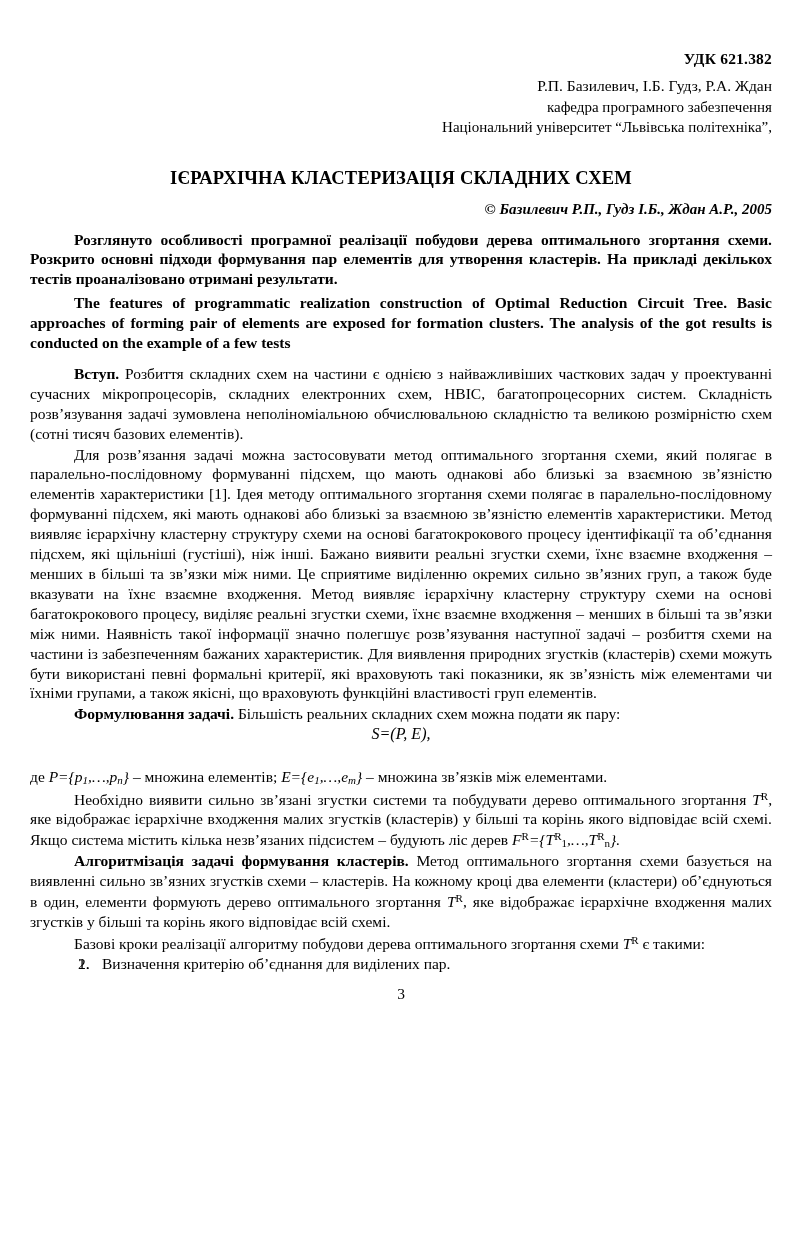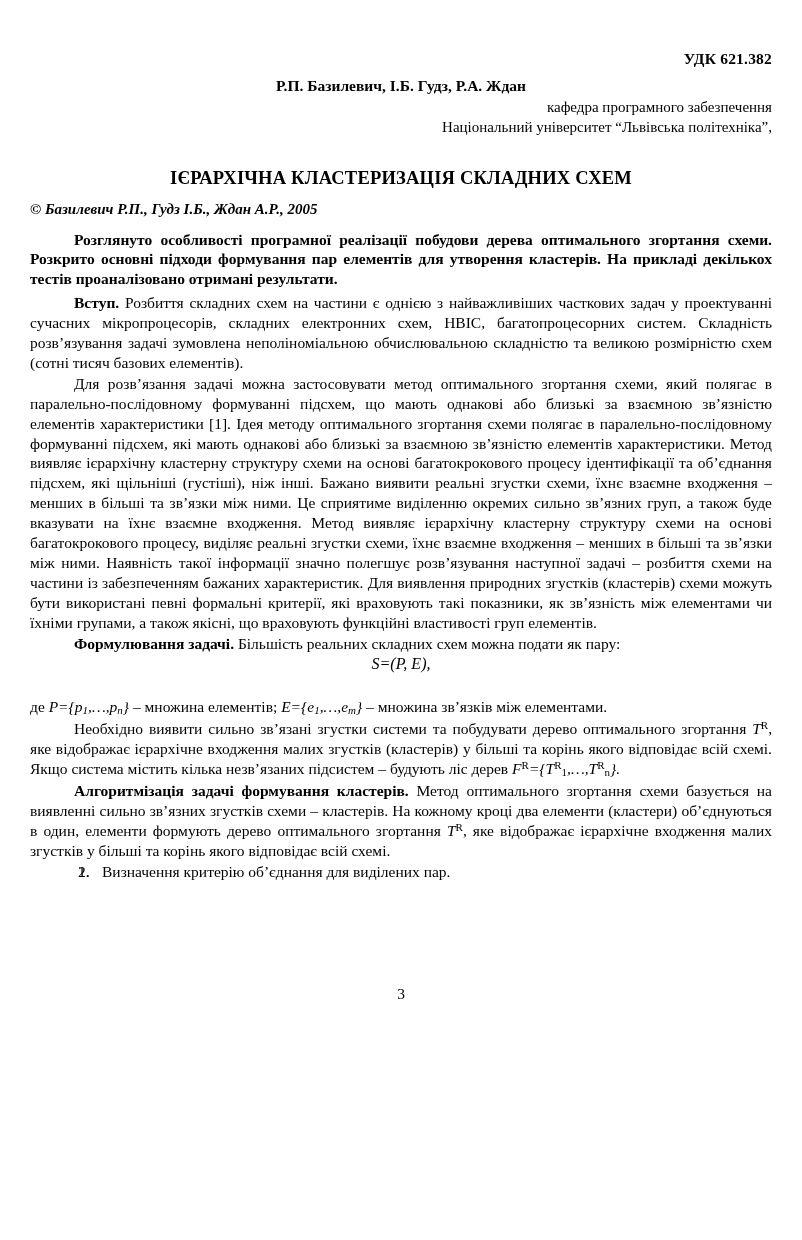--- a/index.html
+++ b/index.html
@@ -28,22 +28,22 @@
     margin: 0 auto;
   }
   .udk {
     text-align: right;
     font-weight: bold;
     font-size: 15.5px;
     letter-spacing: 0.2px;
     margin-bottom: 9px;
   }
   .authors {
-    text-align: center;
-    font-weight: bold;
+    text-align: right;
+    font-weight: normal;
     font-size: 15.5px;
     margin-bottom: 2px;
   }
   .affil {
     text-align: right;
     font-size: 15px;
     line-height: 1.35;
   }
   .title {
     text-align: center;
@@ -51,20 +51,21 @@
     font-size: 18.5px;
     margin-top: 30px;
     margin-bottom: 12px;
     letter-spacing: 0.2px;
   }
   .copyright {
     font-weight: bold;
     font-style: italic;
     font-size: 15px;
     margin-bottom: 12px;
+    text-align: right;
   }
   p {
     margin: 0 0 2px 0;
     text-align: justify;
     font-size: 15.5px;
     line-height: 1.285;
   }
   .abstract {
     font-weight: bold;
     text-align: justify;
@@ -140,35 +141,37 @@
     <div class="affil">
       <div>кафедра програмного забезпечення</div>
       <div>Національний університет “Львівська політехніка”,</div>
     </div>
 
     <div class="title">ІЄРАРХІЧНА КЛАСТЕРИЗАЦІЯ СКЛАДНИХ СХЕМ</div>
 
     <div class="copyright">© Базилевич Р.П., Гудз І.Б., Ждан А.Р., 2005</div>
 
     <div class="abstract">Розглянуто особливості програмної реалізації побудови дерева оптимального згортання схеми. Розкрито основні підходи формування пар елементів для утворення кластерів. На прикладі декількох тестів проаналізовано отримані результати.</div>
+    <div class="abstract-en">The features of programmatic realization construction of  Optimal Reduction Circuit Tree. Basic approaches of forming pair of elements are exposed for formation clusters. The analysis of the got results is conducted on the example of a few tests</div>
 
     <p class="body-par"><span class="lead">Вступ.</span><span> Розбиття складних схем на частини є однією з найважливіших часткових задач у проектуванні сучасних мікропроцесорів, складних електронних схем, НВІС, багатопроцесорних систем. Складність розв’язування задачі зумовлена неполіноміальною обчислювальною складністю та великою розмірністю схем (сотні тисяч базових елементів).</span></p>
 
     <p class="body-par">Для розв’язання задачі можна застосовувати метод оптимального згортання схеми, який полягає в паралельно-послідовному формуванні підсхем, що мають однакові або близькі за взаємною зв’язністю елементів характеристики [1]. Ідея методу оптимального згортання схеми полягає в паралельно-послідовному формуванні підсхем, які мають однакові або близькі за взаємною зв’язністю елементів характеристики. Метод виявляє ієрархічну кластерну структуру схеми на основі багатокрокового процесу ідентифікації та об’єднання підсхем, які щільніші (густіші), ніж інші. Бажано виявити реальні згустки схеми, їхнє взаємне входження – менших в більші та зв’язки між ними. Це сприятиме виділенню окремих сильно зв’язних груп, а також буде вказувати на їхнє взаємне входження. Метод виявляє ієрархічну кластерну структуру схеми на основі багатокрокового процесу, виділяє реальні згустки схеми, їхнє взаємне входження – менших в більші та зв’язки між ними. Наявність такої інформації значно полегшує розв’язування наступної задачі – розбиття схеми на частини із забезпеченням бажаних характеристик. Для виявлення природних згустків (кластерів) схеми можуть бути використані певні формальні критерії, які враховують такі показники, як зв’язність між елементами чи їхніми групами, а також якісні, що враховують функційні властивості груп елементів.</p>
 
     <p class="body-par tight"><span class="lead">Формулювання задачі.</span><span> Більшість реальних складних схем можна подати як пару:</span></p>
 
     <div class="formula">S=(P, E),</div>
 
     <p class="body-par noindent"><span>де </span><i><span>P={p</span><sub>1</sub><span>,…,p</span><sub>n</sub><span>}</span></i><span> – множина елементів; </span><i><span>E={e</span><sub>1</sub><span>,…,e</span><sub>m</sub><span>}</span></i><span> – множина зв’язків між елементами.</span></p>
 
     <p class="body-par"><span>Необхідно виявити сильно зв’язані згустки системи та побудувати дерево оптимального згортання </span><i>T</i><sup>R</sup><span>, яке відображає ієрархічне входження малих згустків (кластерів) у більші та корінь якого відповідає всій схемі. Якщо система містить кілька незв’язаних підсистем – будують ліс дерев </span><i>F</i><sup>R</sup><i>={T</i><sup>R</sup><sub>1</sub><i>,…,T</i><sup>R</sup><sub>n</sub><i>}.</i></p>
 
     <p class="body-par"><span class="lead">Алгоритмізація задачі формування кластерів.</span><span> Метод оптимального згортання схеми базується на виявленні сильно зв’язних згустків схеми – кластерів. На кожному кроці два елементи (кластери) об’єднуються в один, елементи формують дерево оптимального згортання </span><i>T</i><sup>R</sup><span>, яке відображає ієрархічне входження малих згустків у більші та корінь якого відповідає всій схемі.</span></p>
 
+    <p class="body-par"><span>Базові кроки реалізації алгоритму побудови дерева оптимального згортання схеми </span><i>T</i><sup>R</sup><span> є такими:</span></p>
 
     <ul class="list">
       <li><span class="num">1.</span></li>
       <li><span class="num">2.</span><span>Визначення критерію об’єднання для виділених пар.</span></li>
     </ul>
 
   </div>
 
   <div class="pagenum">3</div>
 </div>

